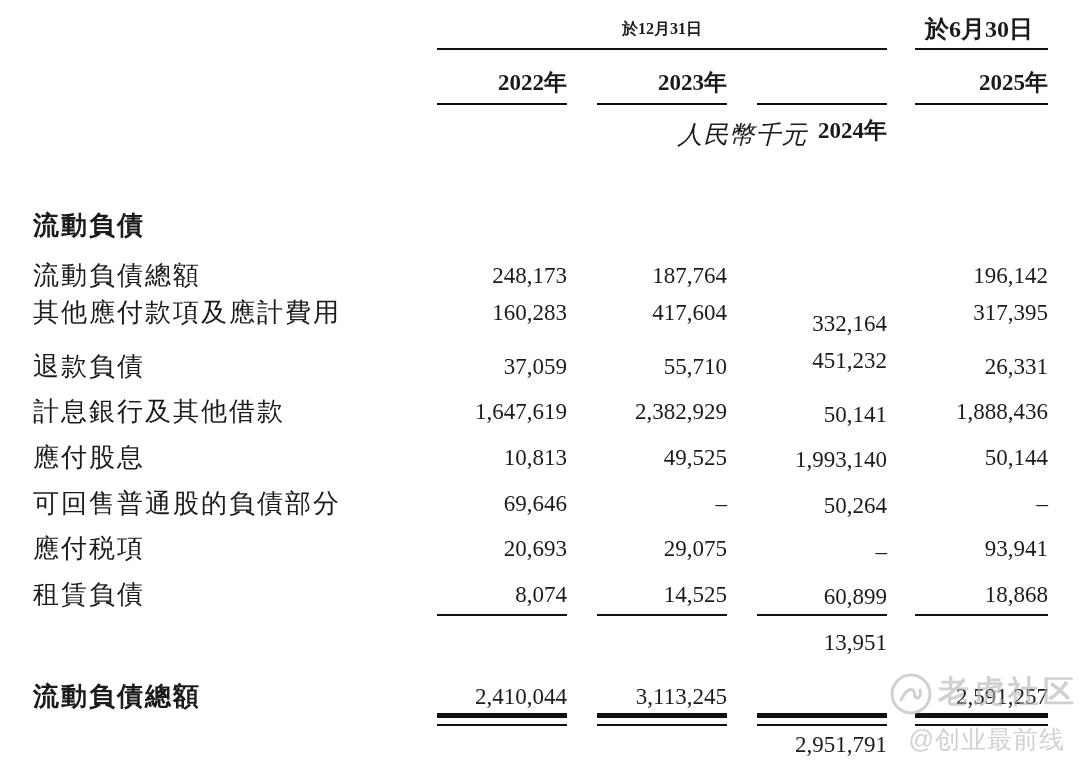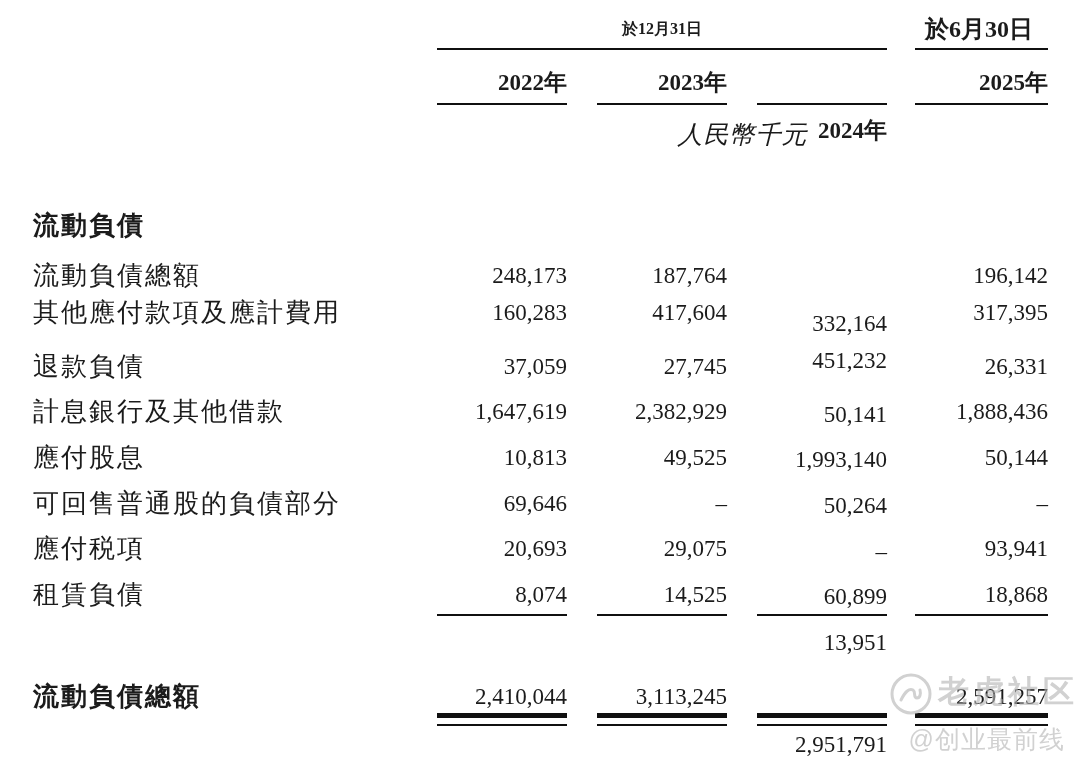--- a/index.html
+++ b/index.html
@@ -71,21 +71,21 @@
   <div class="row" style="top:295px;">
     <div class="lab">其他應付款項及應計費用</div>
     <div class="v c1">160,283</div>
     <div class="v c2">417,604</div>
     <div class="v c3">451,232</div>
     <div class="v c4">317,395</div>
   </div>
   <div class="row" style="top:349px;">
     <div class="lab">退款負債</div>
     <div class="v c1">37,059</div>
-    <div class="v c2">27,745</div>
+    <div class="v c2">55,710</div>
     <div class="v c3">50,141</div>
     <div class="v c4">26,331</div>
   </div>
   <div class="row" style="top:394px;">
     <div class="lab">計息銀行及其他借款</div>
     <div class="v c1">1,647,619</div>
     <div class="v c2">2,382,929</div>
     <div class="v c3">1,993,140</div>
     <div class="v c4">1,888,436</div>
   </div>

